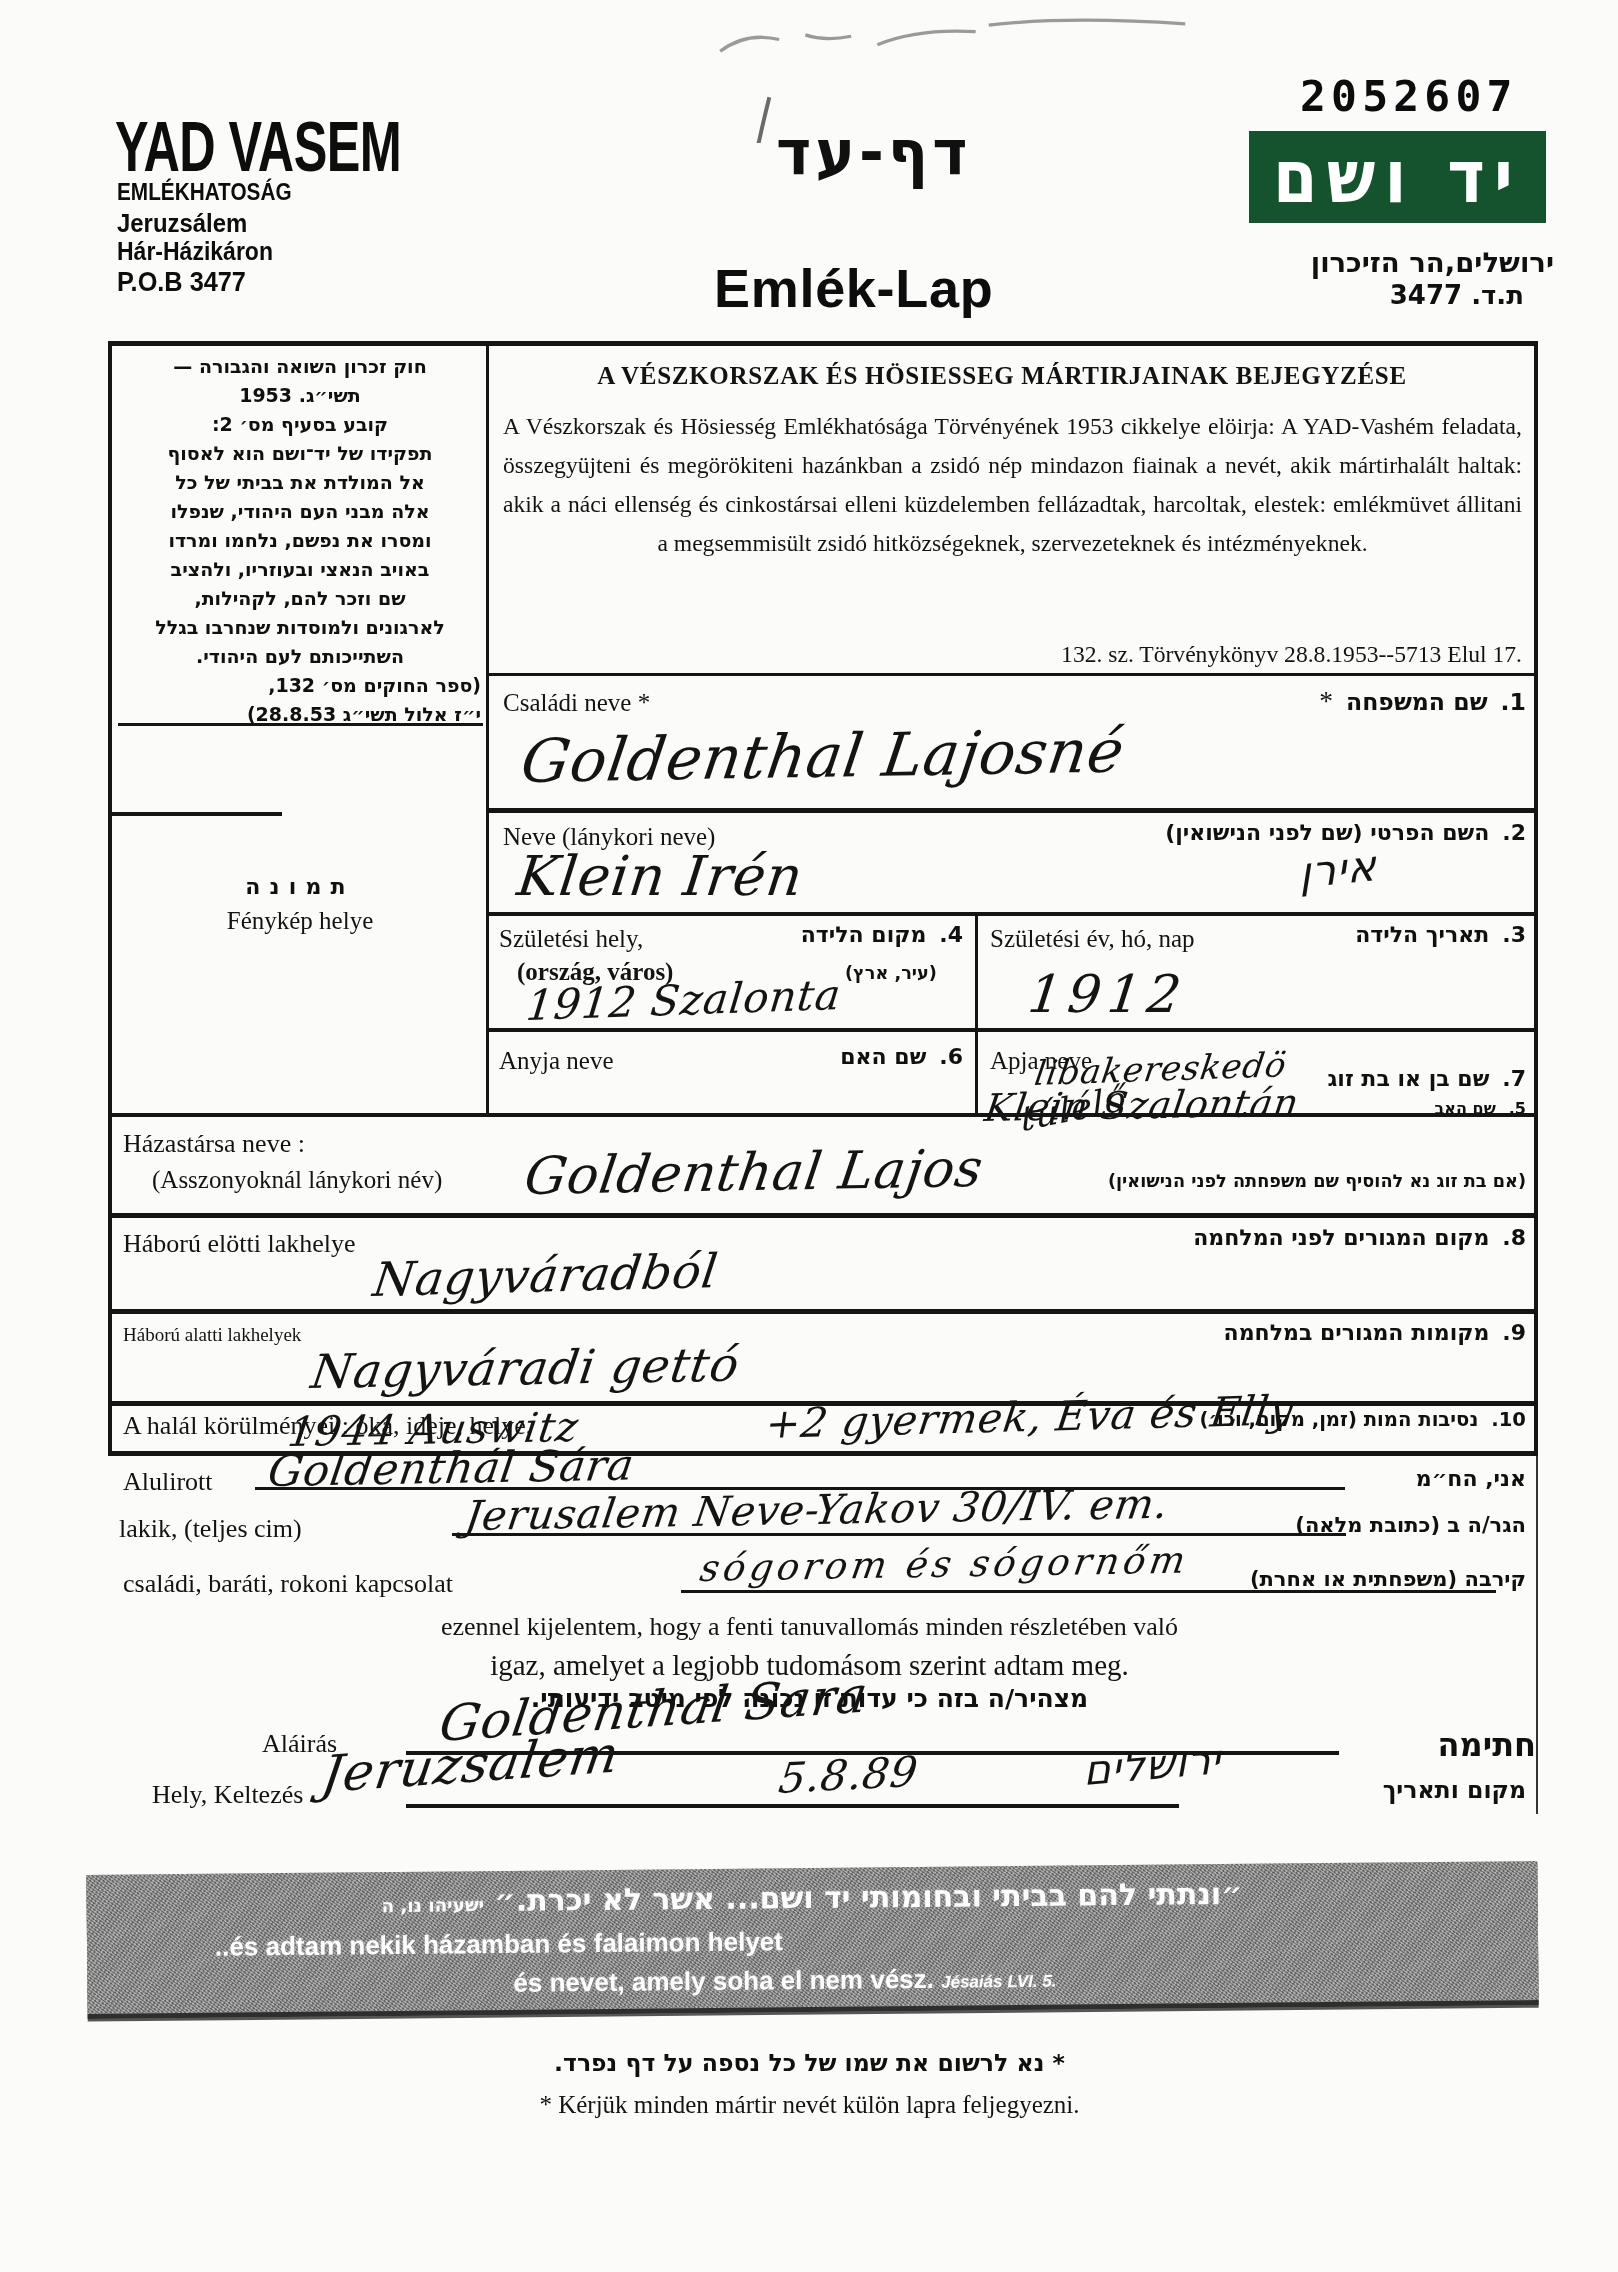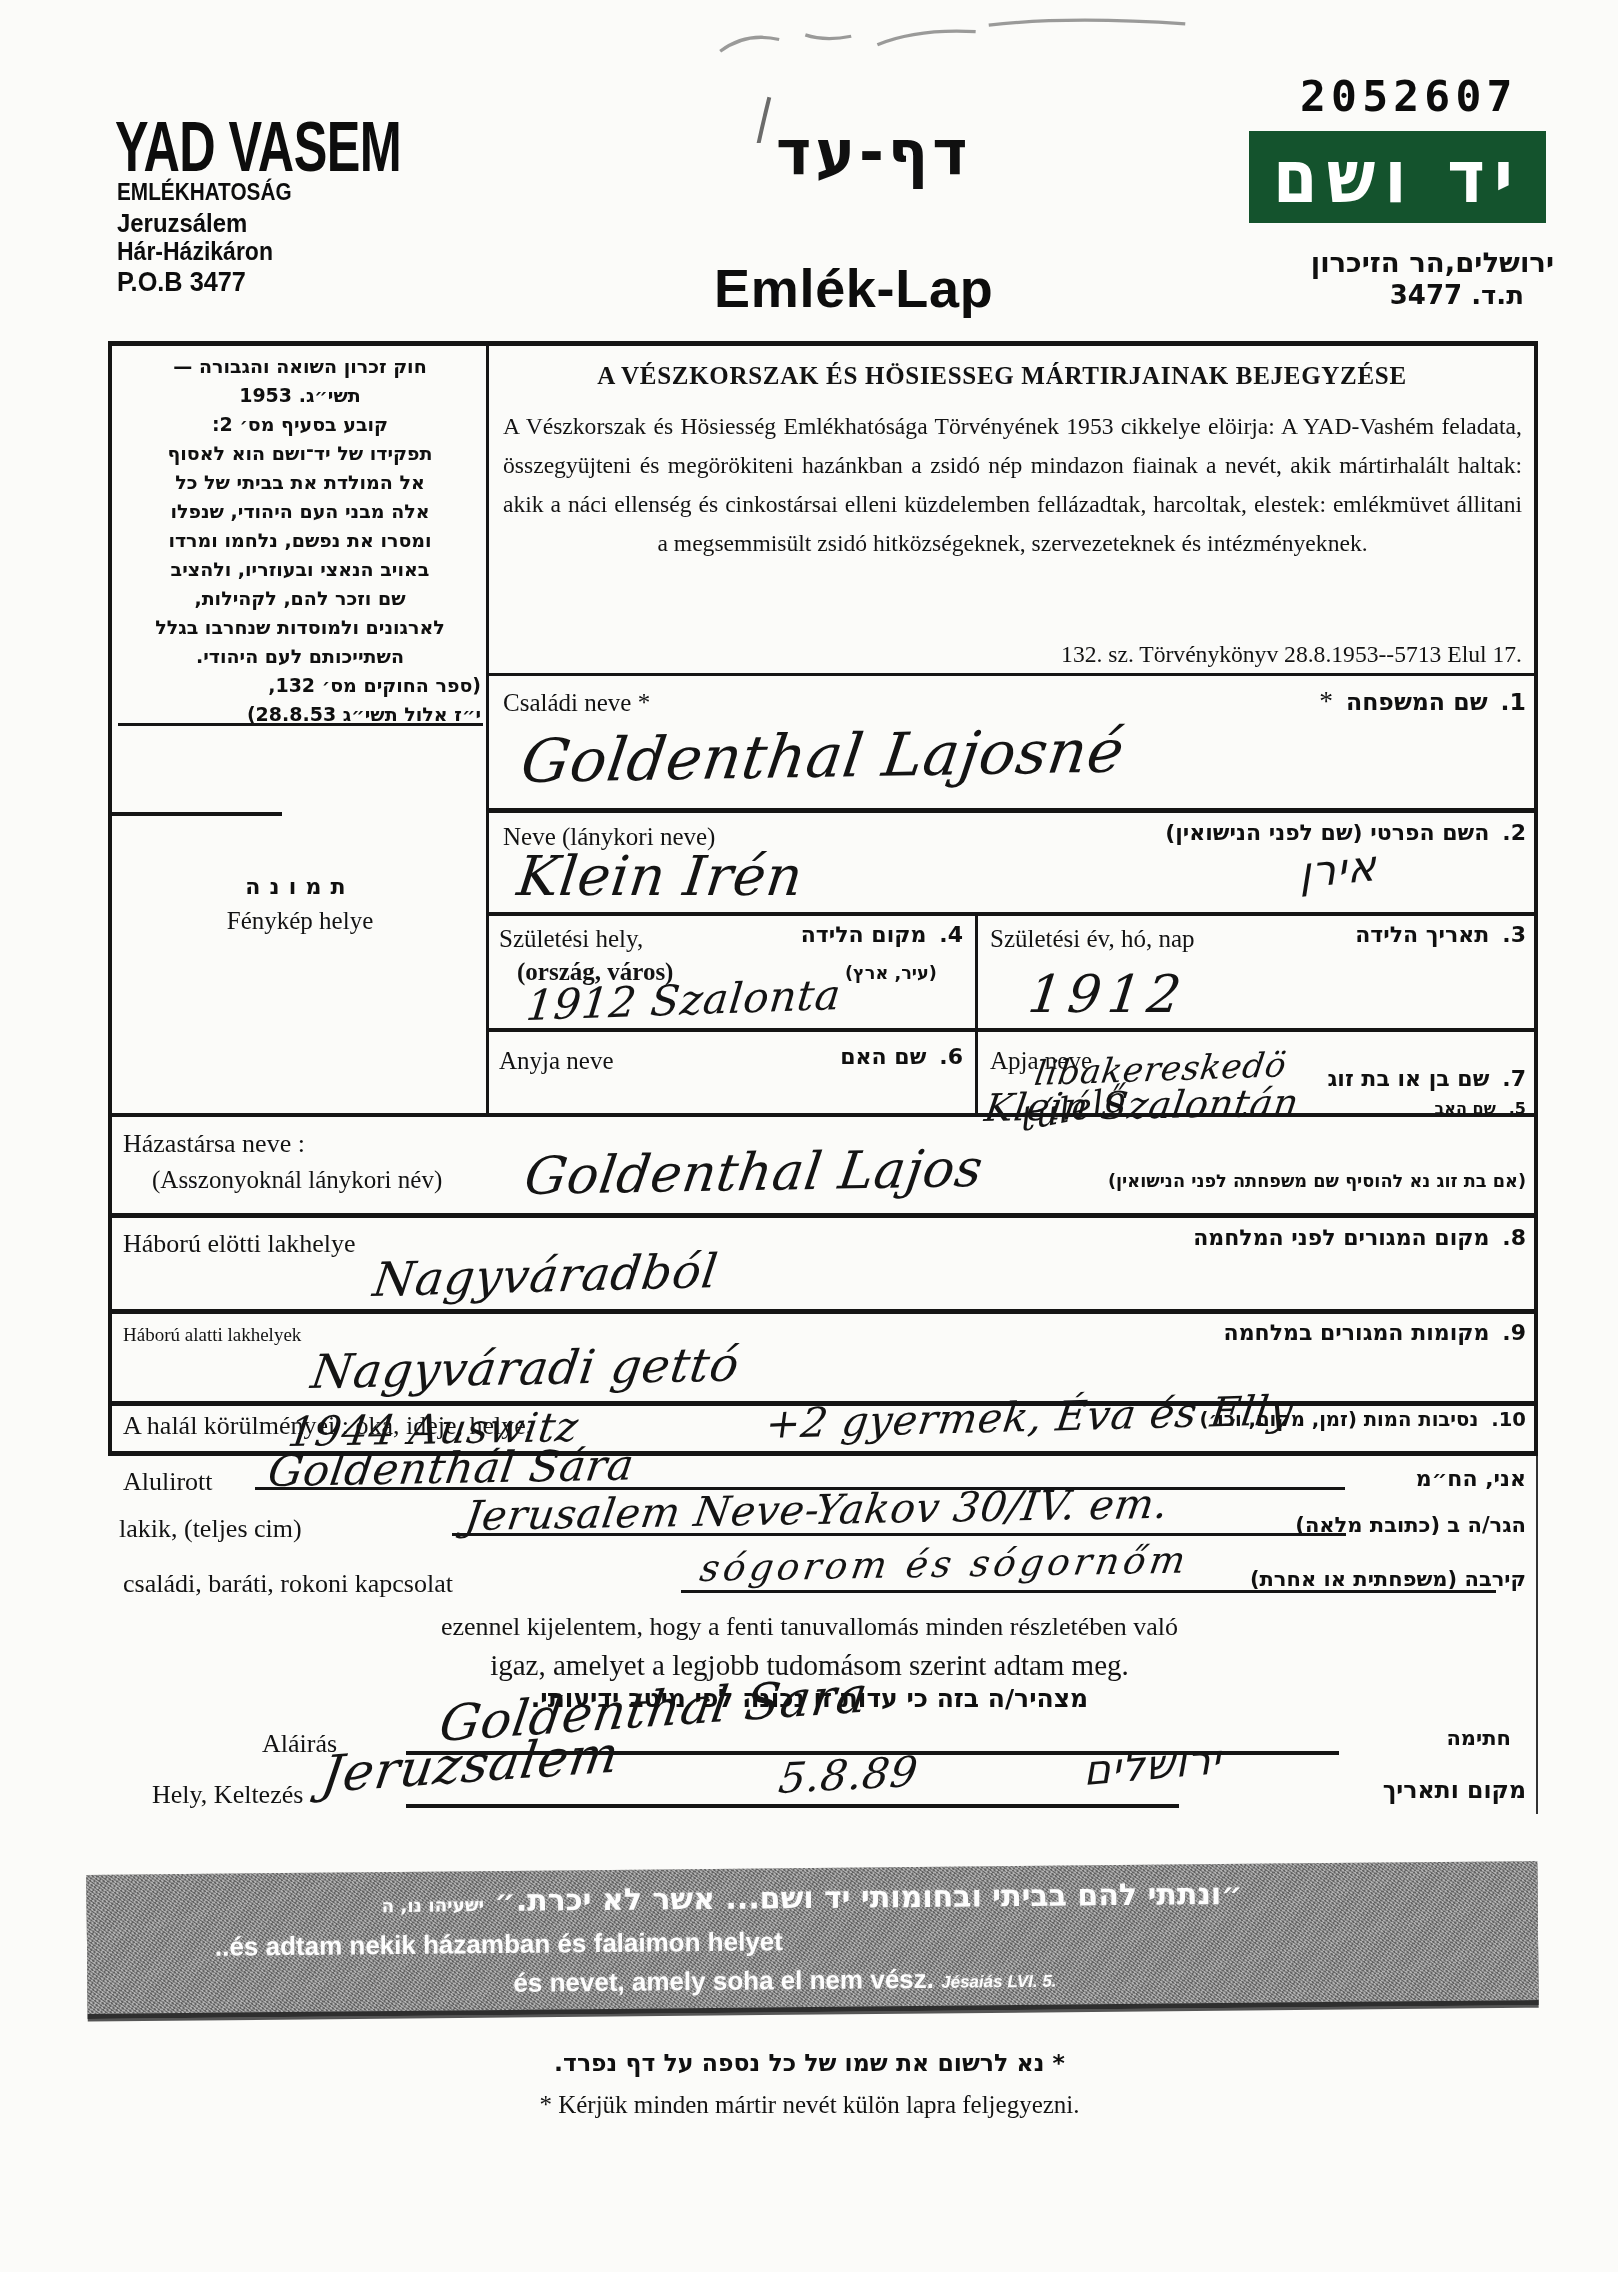--- a/index.html
+++ b/index.html
@@ -184,21 +184,21 @@
   <div class="abs hand" style="left:697px;top:1547px;font-size:37px;letter-spacing:3.9px;transform:skewX(-10deg) rotate(-1deg);">sógorom és sógornőm</div>
   <div class="abs he" style="right:93px;top:1567px;font-size:21px;">קירבה (משפחתית או אחרת)</div>
   <div class="hline" style="left:681px;top:1590px;width:815px;height:3.3px;"></div>
 
   <div class="abs hu" style="left:122px;top:1612px;width:1375px;text-align:center;font-size:26px;">ezennel kijelentem, hogy a fenti tanuvallomás minden részletében való</div>
   <div class="abs hu" style="left:122px;top:1649px;width:1375px;text-align:center;font-size:29px;">igaz, amelyet a legjobb tudomásom szerint adtam meg.</div>
   <div class="abs he" style="left:122px;top:1684px;width:1375px;text-align:center;font-size:25px;">מצהיר/ה בזה כי עדות זו נכונה לפי מיטב ידיעותי.</div>
 
   <div class="abs hu" style="left:262px;top:1729px;font-size:26px;">Aláirás</div>
   <div class="abs hand" style="left:436px;top:1695px;font-size:50px;transform:skewX(-12deg) rotate(-4deg);">Goldenthal Sara</div>
-  <div class="abs he" style="right:108px;top:1726px;font-size:21px;text-align:right;">חתימה</div>
+  <div class="abs he" style="right:83px;top:1726px;font-size:32px;text-align:right;">חתימה</div>
   <div class="hline" style="left:406px;top:1751px;width:933px;height:3.9px;"></div>
 
   <div class="abs hu" style="left:152px;top:1780px;font-size:26px;">Hely, Keltezés</div>
   <div class="abs hand" style="left:318px;top:1745px;font-size:51px;transform:skewX(-12deg) rotate(-4deg);">Jeruzsalem</div>
   <div class="abs hand" style="left:776px;top:1754px;font-size:42px;transform:skewX(-10deg) rotate(-3deg);">5.8.89</div>
   <div class="abs hand" style="left:1084px;top:1747px;font-size:41px;font-family:'DejaVu Sans',sans-serif;transform:skewX(-4deg) rotate(-5deg);">ירושלים</div>
   <div class="abs he" style="right:93px;top:1776px;font-size:23.6px;">מקום ותאריך</div>
   <div class="hline" style="left:406px;top:1804px;width:773px;height:3.9px;"></div>
 
   <div class="banner">

